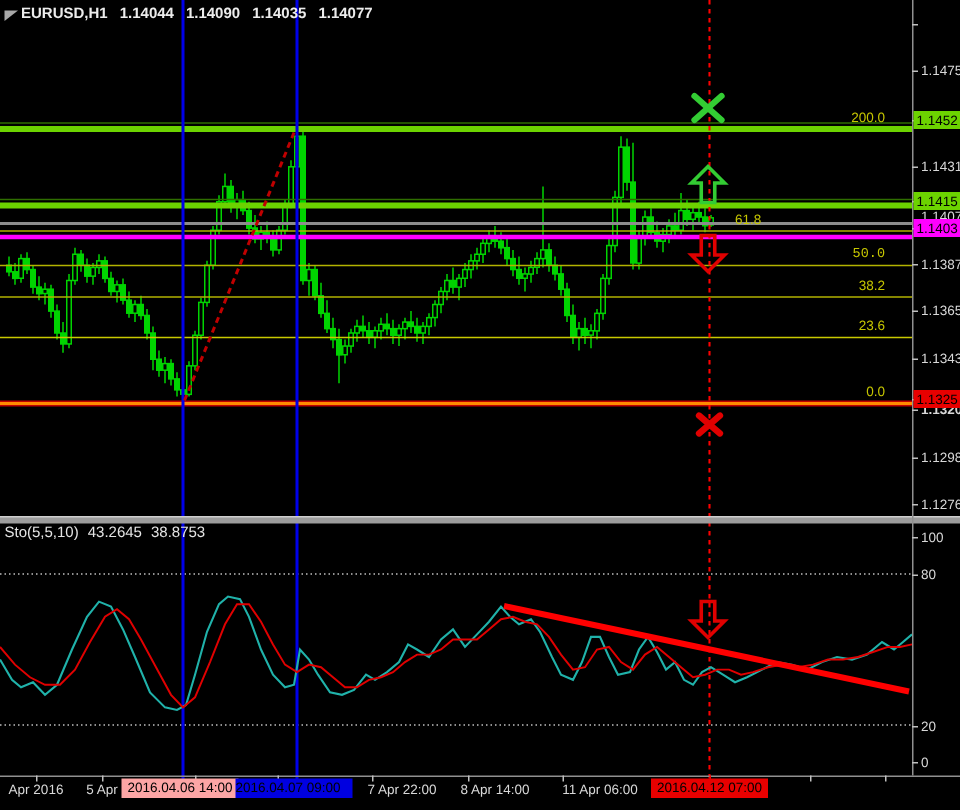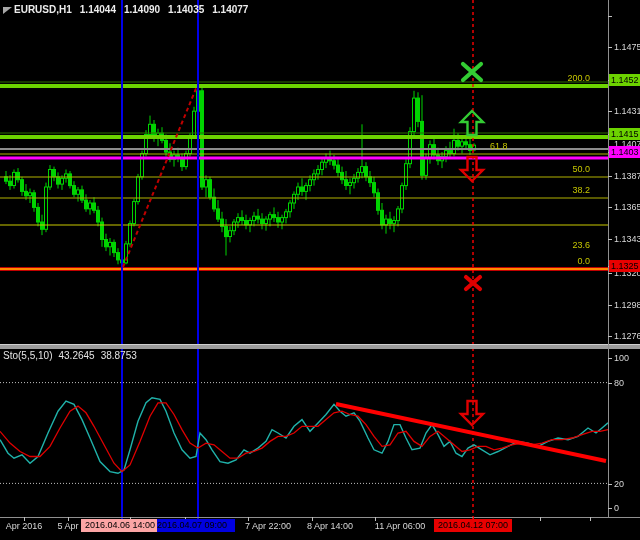--- a/index.html
+++ b/index.html
@@ -323,32 +323,32 @@
       <line x1="473.5" y1="517" x2="473.5" y2="522" stroke="#FF0000"></line>
     </svg>
   <div id="labels">
       <div class="lbl" style="left: 614px; top: 139px;">1.1407</div>
       <div class="lbl" style="left: 630px; top: 11px; margin-left: 16px;">1.1497</div>
       <div class="lbl" style="left: 614px; top: 42px;">1.1475</div>
       <div class="lbl" style="left: 614px; top: 106px;">1.1431</div>
       <div class="lbl" style="left: 614px; top: 171px;">1.1387</div>
       <div class="lbl" style="left: 614px; top: 202px;">1.1365</div>
       <div class="lbl" style="left: 614px; top: 234px;">1.1343</div>
-      <div class="lbl" style="left: 614px; top: 268px;">1.1320</div>
+      <div class="lbl" style="left: 614px; top: 268px; font-weight: bold;">1.1320</div>
       <div class="lbl" style="left: 614px; top: 300px;">1.1298</div>
       <div class="lbl" style="left: 614px; top: 331px;">1.1276</div>
       <div class="lbl" style="left: 609px; top: 74px; width: 31px; height: 12px; background: rgb(108, 211, 0); color: rgb(0, 0, 0); padding-left: 2px; line-height: 12px;">1.1452</div>
       <div class="lbl" style="left: 609px; top: 128px; width: 31px; height: 12px; background: rgb(108, 211, 0); color: rgb(0, 0, 0); padding-left: 2px; line-height: 12px;">1.1415</div>
       <div class="lbl" style="left: 609px; top: 146px; width: 31px; height: 12px; background: rgb(255, 0, 255); color: rgb(0, 0, 0); padding-left: 2px; line-height: 12px;">1.1403</div>
       <div class="lbl" style="left: 609px; top: 260px; width: 31px; height: 12px; background: rgb(232, 0, 0); color: rgb(0, 0, 0); padding-left: 2px; line-height: 12px;">1.1325</div>
       <div class="lbl" style="left: 490px; width: 100px; top: 73px; text-align: right; color: rgb(198, 198, 0);">200.0</div>
       <div class="lbl" style="left: 490px; width: 100px; top: 141px; text-align: left; color: rgb(198, 198, 0);">61.8</div>
-      <div class="lbl" style="left: 490px; width: 100px; top: 164px; text-align: right; color: rgb(198, 198, 0);">50.0</div>
+      <div class="lbl" style="left: 490px; width: 100px; top: 164px; text-align: right; color: rgb(198, 198, 0); font-family: Liberation Mono, monospace;">50.0</div>
       <div class="lbl" style="left: 490px; width: 100px; top: 185px; text-align: right; color: rgb(198, 198, 0);">38.2</div>
-      <div class="lbl" style="left: 490px; width: 100px; top: 212px; text-align: right; color: rgb(198, 198, 0); margin-top: 28px;">23.6</div>
+      <div class="lbl" style="left: 490px; width: 100px; top: 212px; text-align: right; color: rgb(198, 198, 0);">23.6</div>
       <div class="lbl" style="left: 490px; width: 100px; top: 256px; text-align: right; color: rgb(198, 198, 0);">0.0</div>
       <div class="lbl" style="left: 614px; top: 353px;">100</div>
       <div class="lbl" style="left: 614px; top: 378px;">80</div>
       <div class="lbl" style="left: 614px; top: 479px;">20</div>
       <div class="lbl" style="left: 614px; top: 503px;">0</div>
       <div class="lbl" style="left: -21px; width: 90px; top: 521px; text-align: center;">Apr 2016</div>
       <div class="lbl" style="left: 23px; width: 90px; top: 521px; text-align: center;">5 Apr</div>
       <div class="lbl" style="left: 223px; width: 90px; top: 521px; text-align: center;">7 Apr 22:00</div>
       <div class="lbl" style="left: 285px; width: 90px; top: 521px; text-align: center;">8 Apr 14:00</div>
       <div class="lbl" style="left: 355px; width: 90px; top: 521px; text-align: center;">11 Apr 06:00</div>

